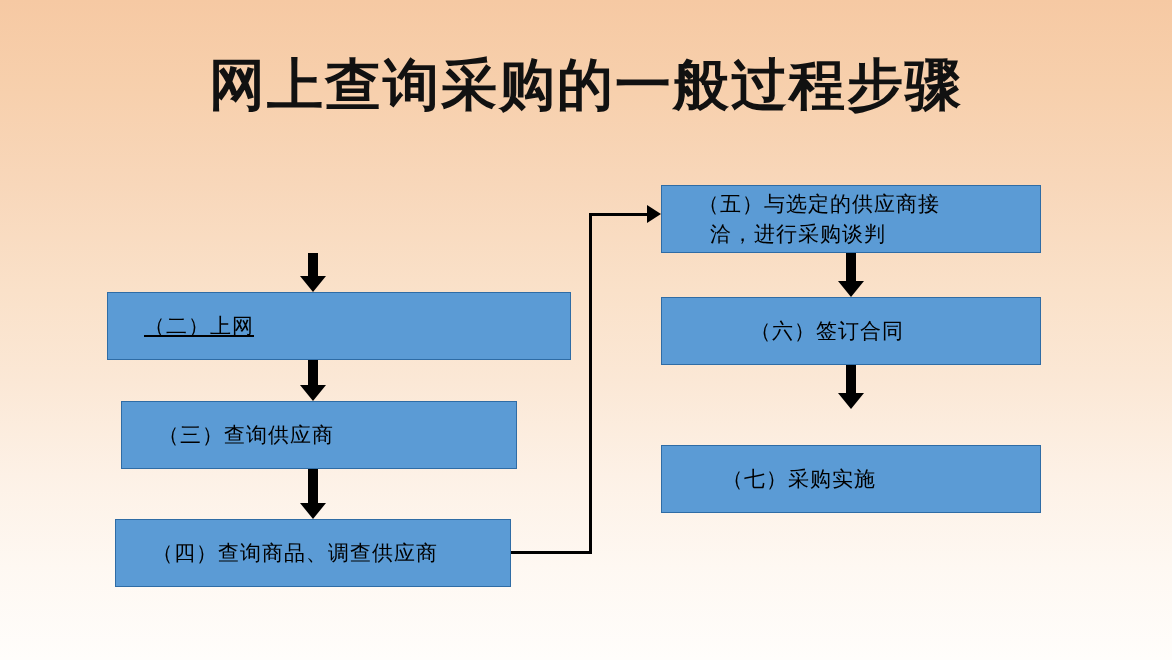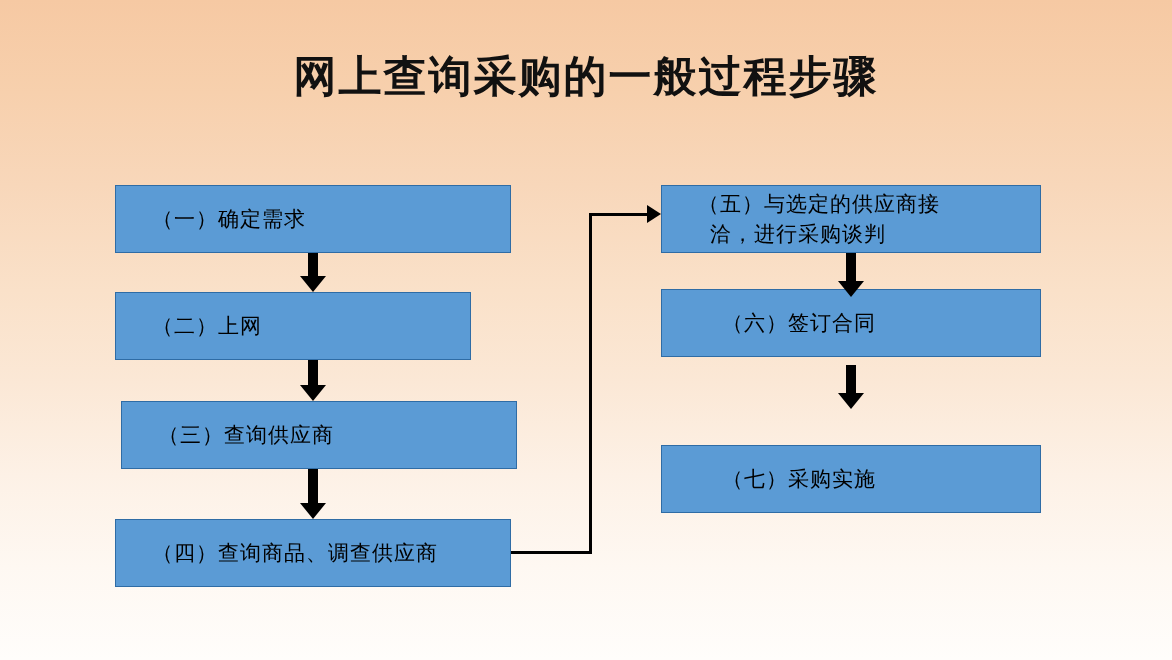--- a/index.html
+++ b/index.html
@@ -26,21 +26,21 @@
         #fef8f2 86%,
         #fffdfb 100%);
     overflow: hidden;
   }
   #title {
     position: absolute;
     top: 48px;
     left: 0;
     width: 1172px;
     text-align: center;
-    font-size: 43px;
+    font-size: 56px;
     font-weight: bold;
     color: #111111;
     letter-spacing: 2px;
     font-family: "Liberation Serif", serif;
     white-space: nowrap;
   }
   .node {
     position: absolute;
     background: #5b9bd5;
     border: 1px solid #2f6ca5;
@@ -97,25 +97,22 @@
     border-left: 14px solid #000;
   }
 </style>
 </head>
 <body>
 
 <div id="slide">
 
   <div id="title">网上查询采购的一般过程步骤</div>
 
-  <div class="node" style="left:115px; top:185px; width:396px; height:68px;">
-    <span>（一）确定需求</span>
-  </div>
 
-  <div class="node" style="left:115px; top:292px; width:356px; height:68px;">
+  <div class="node" style="left:107px; top:292px; width:464px; height:68px;text-decoration:underline;">
     <span>（二）上网</span>
   </div>
 
   <div class="node" style="left:121px; top:401px; width:396px; height:68px;">
     <span>（三）查询供应商</span>
   </div>
 
   <div class="node" style="left:115px; top:519px; width:396px; height:68px;">
     <span>（四）查询商品、调查供应商</span>
   </div>
@@ -135,21 +132,21 @@
     <div class="head" style="top:34px;"></div>
   </div>
 
   <div class="node two-line" style="left:661px; top:185px; width:380px; height:68px; padding-left:36px;">
     <div>
       <div>（五）与选定的供应商接</div>
       <div style="padding-left:12px;">洽，进行采购谈判</div>
     </div>
   </div>
 
-  <div class="node" style="left:661px; top:289px; width:380px; height:68px; padding-left:60px;">
+  <div class="node" style="left:661px; top:297px; width:380px; height:68px; padding-left:88px;">
     <span>（六）签订合同</span>
   </div>
 
   <div class="node" style="left:661px; top:409px; width:380px; height:68px; padding-left:60px;margin-top:36px;">
     <span>（七）采购实施</span>
   </div>
 
   <div class="arrow-v" style="left:851px; top:253px;">
     <div class="stem" style="height:28px;"></div>
     <div class="head" style="top:28px;"></div>

